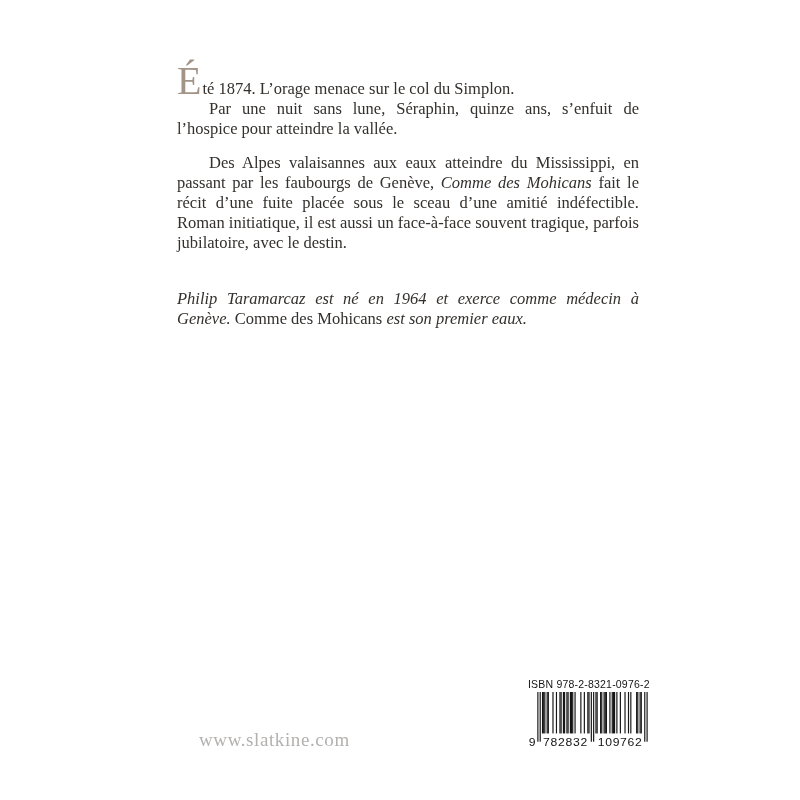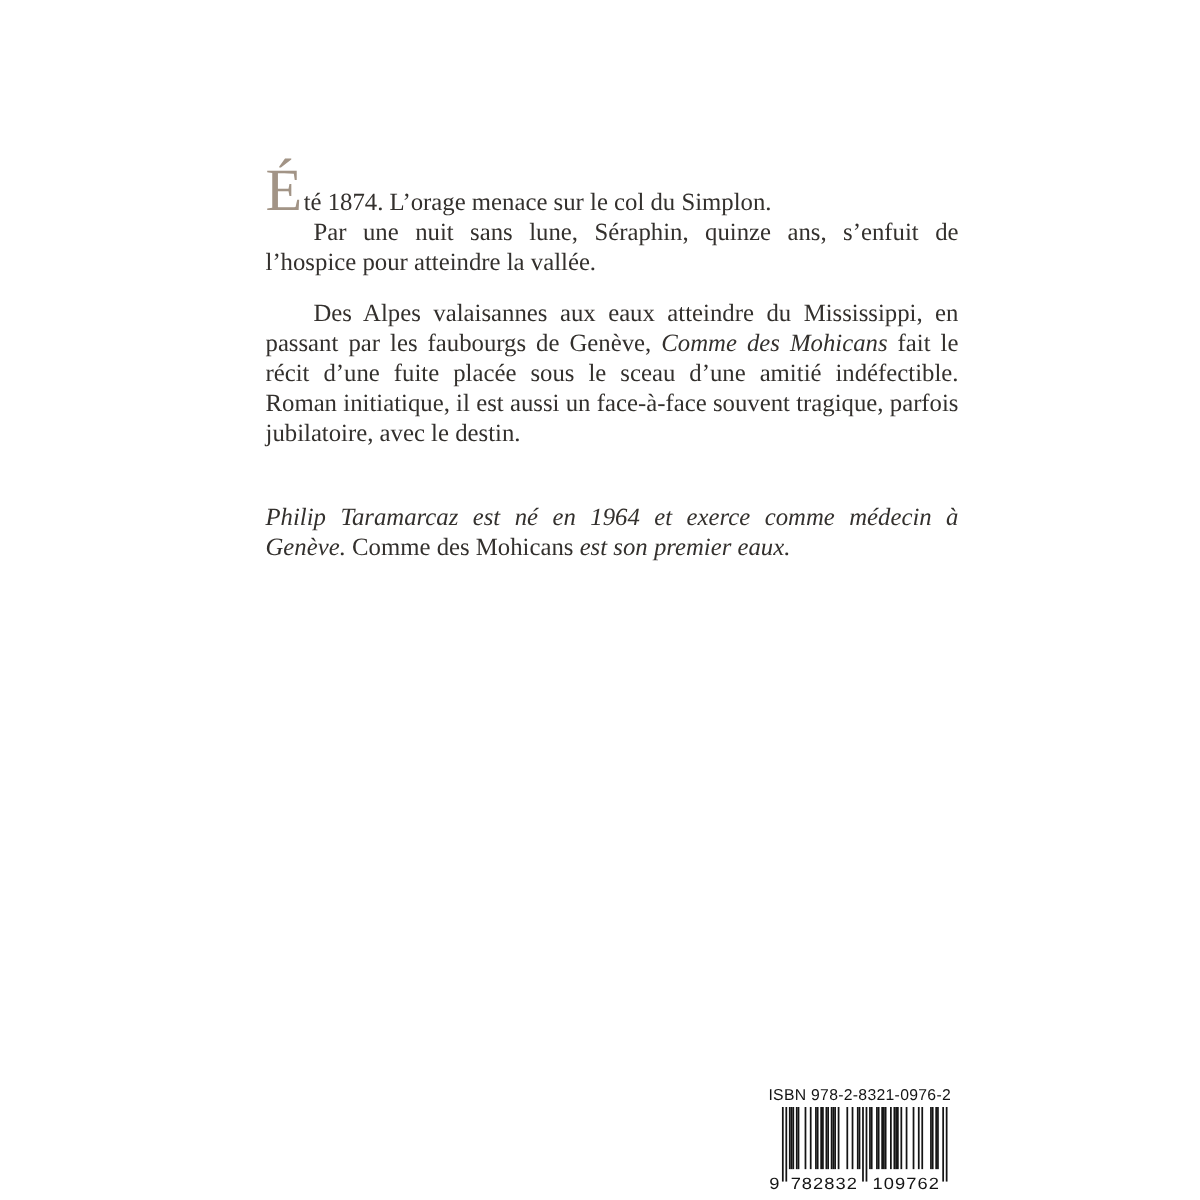--- a/index.html
+++ b/index.html
@@ -3,21 +3,21 @@
 <meta charset="utf-8">
 <style>
   html,body { margin:0; padding:0; }
   body {
     width:800px; height:800px;
     background:#ffffff;
     font-family:"Liberation Serif", serif;
     position:relative;
     overflow:hidden;
   }
-  .cover { position:absolute; inset:0; background:#ffffff;margin-top:46px; }
+  .cover { position:absolute; inset:0; background:#ffffff; }
 
   
   .text-block {
     position:absolute; left:177px; top:79px; width:462px;
     font-size:16.5px; line-height:20px;
     color:#33302d;
     text-align:justify;
   }
   .text-block p { margin:0; }
   .indent { text-indent:32px; }
@@ -41,22 +41,22 @@
 
   
   .website {
     position:absolute; left:199px; top:729px;
     font-size:19px; letter-spacing:0.6px;
     color:#b3b1af;
   }
 
   
   .barcode-block {
-    position:absolute; left:512px; top:678px; width:122px;
-    text-align:right;
+    position:absolute; left:528px; top:678px; width:122px;
+    text-align:left;
   }
   .isbn-label {
     font-family:"Liberation Sans", sans-serif;
     font-size:10.5px; line-height:12px;
     letter-spacing:0.2px;
     color:#141414;
     white-space:nowrap;
   }
   .barcode-svg { display:block; margin-top:2px; }
 </style>
@@ -67,20 +67,21 @@
 
   <div class="text-block">
     <p><span class="initial">É</span><span>té 1874. L’orage menace sur le col du Simplon.</span></p>
     <p class="indent">Par une nuit sans lune, Séraphin, quinze ans, s’enfuit de l’hospice pour atteindre la vallée.</p>
     <p class="indent para-gap"><span>Des Alpes valaisannes aux eaux atteindre du Mississippi, en passant par les faubourgs de Genève, </span><span class="title-italic">Comme des Mohicans</span><span> fait le récit d’une fuite placée sous le sceau d’une amitié indéfectible. Roman initiatique, il est aussi un face-à-face souvent tragique, parfois jubilatoire, avec le destin.</span></p>
 
     <p class="bio"><span>Philip Taramarcaz est né en 1964 et exerce comme médecin à Genève. </span><span class="roman">Comme des Mohicans</span><span> est son premier eaux.</span></p>
   </div>
 
 
+  <div class="website">www.slatkine.com</div>
 
   <div class="barcode-block">
     <div class="isbn-label">ISBN 978-2-8321-0976-2</div>
     <svg class="barcode-svg" id="ean-svg" width="122" height="58" viewBox="0 0 105 56" preserveAspectRatio="none">
         <rect x="8" y="0" width="1" height="48" fill="#141414"></rect>
         <rect x="10" y="0" width="1" height="48" fill="#141414"></rect>
         <rect x="12" y="0" width="1" height="40" fill="#141414"></rect>
         <rect x="13" y="0" width="1" height="40" fill="#141414"></rect>
         <rect x="14" y="0" width="1" height="40" fill="#141414"></rect>
         <rect x="16" y="0" width="1" height="40" fill="#141414"></rect>

